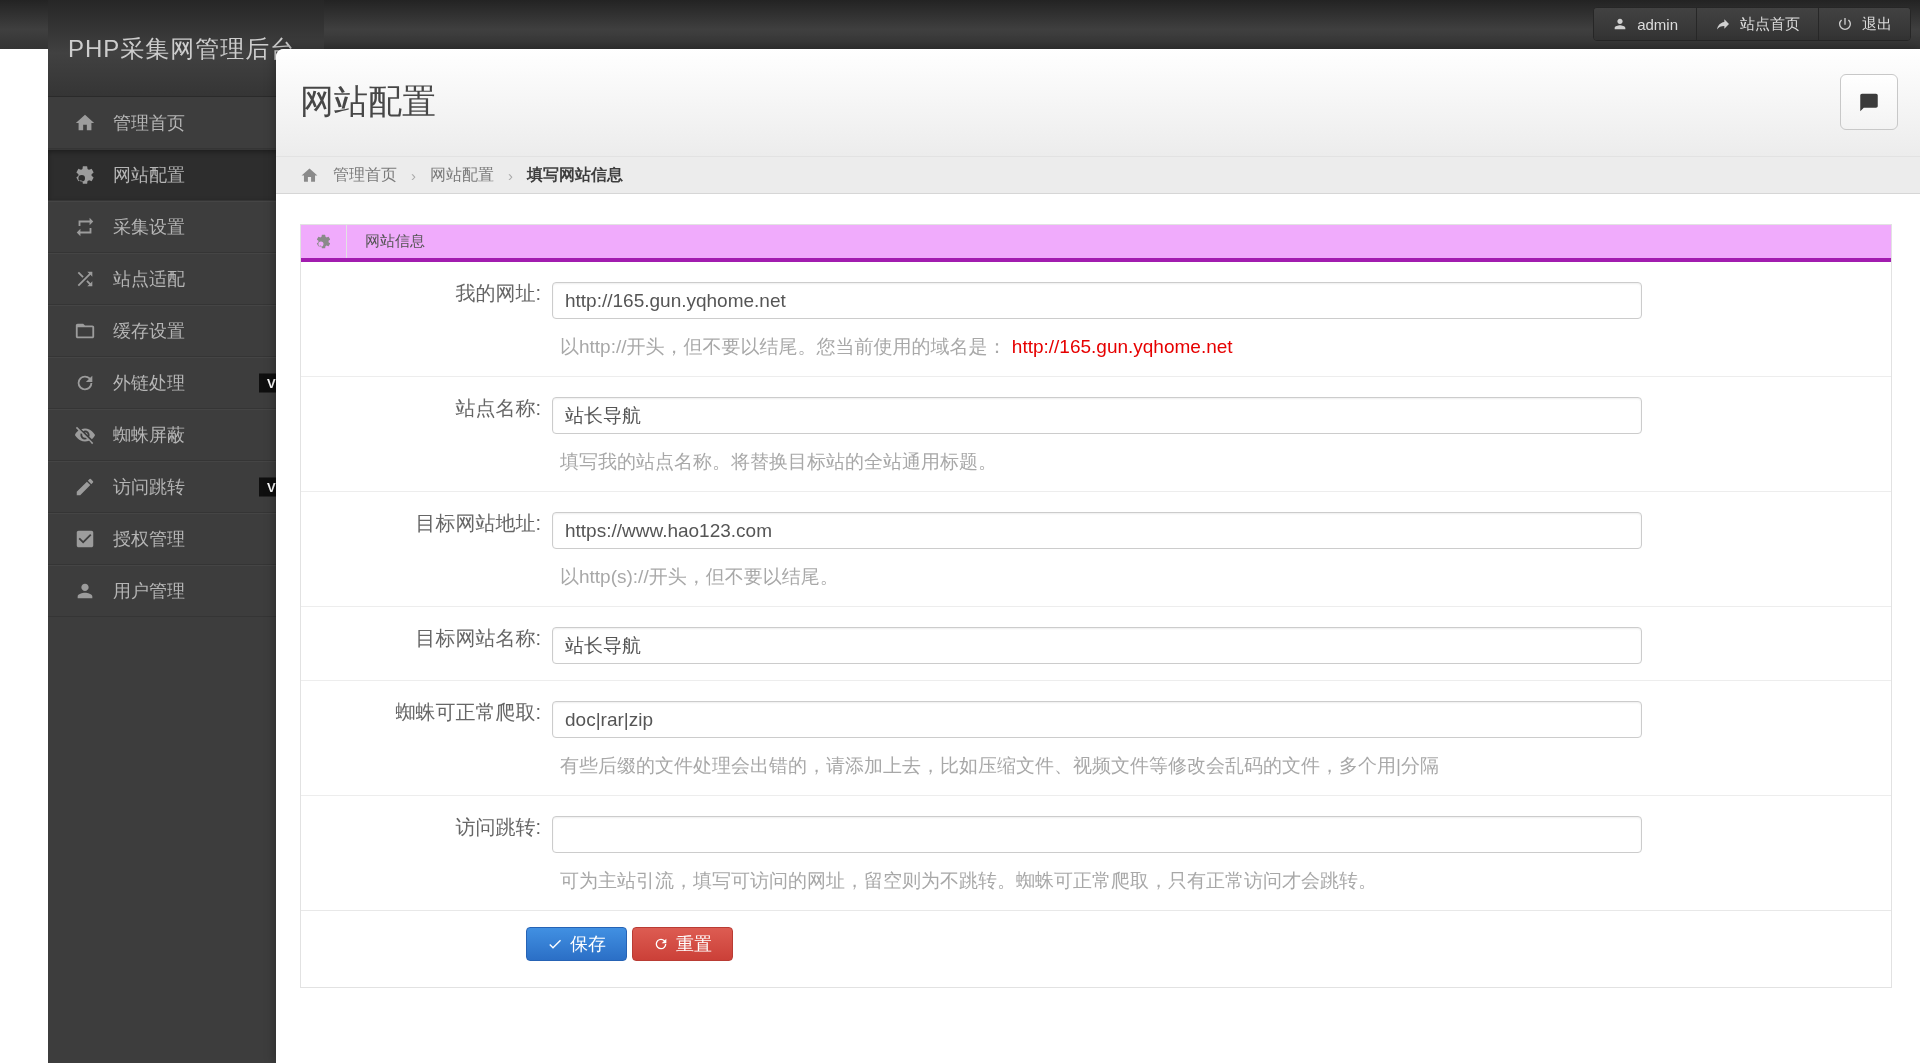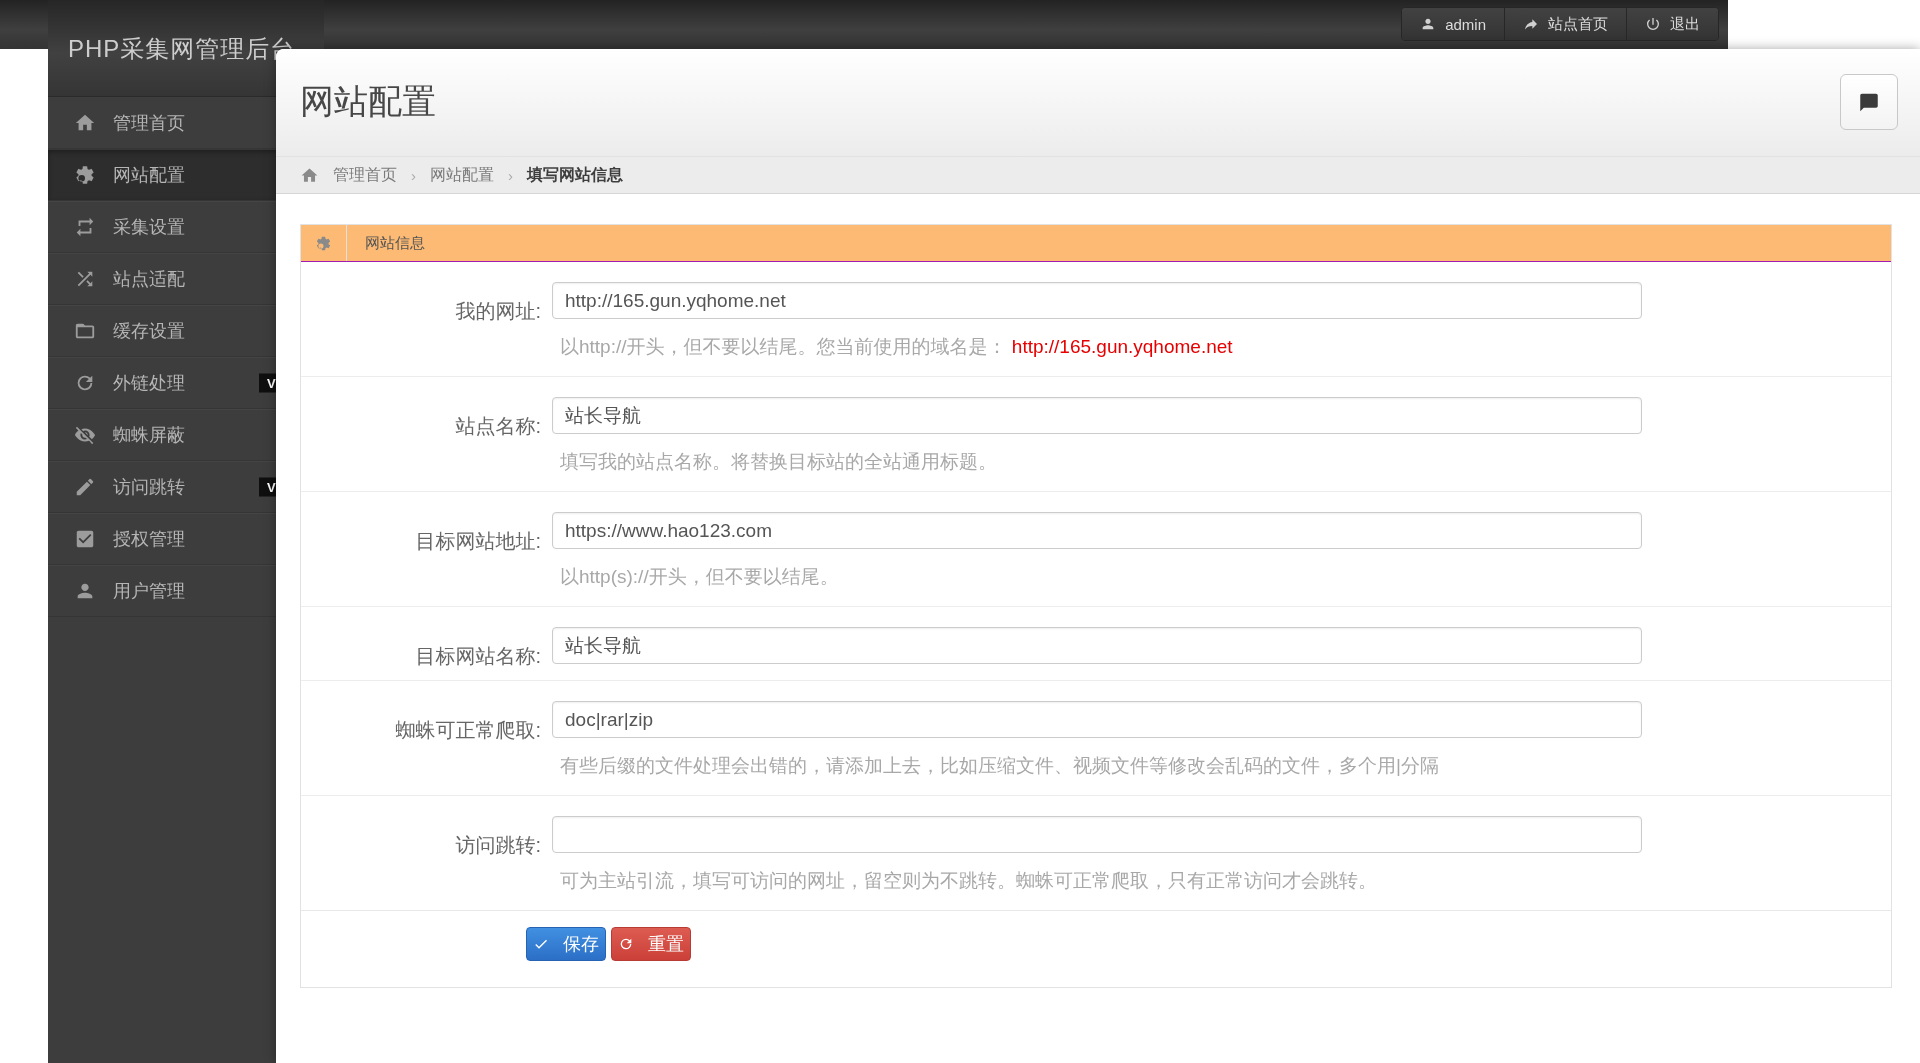--- a/index.html
+++ b/index.html
@@ -5,21 +5,21 @@
   * { margin:0; padding:0; box-sizing:border-box; }
   html,body { width:1920px; height:1063px; }
   body {
     font-family:"Liberation Sans","DejaVu Sans",sans-serif;
     background:#ffffff; position:relative; overflow:hidden;
   }
   svg { display:block; width:100%; height:100%; fill:currentColor; }
 
   
   .topbar {
-    position:absolute; top:0; left:0; width:1728px; height:49px;
+    position:absolute; top:0; left:0; width:1920px; height:49px;
     background:linear-gradient(#232323,#3f3f3f 60%,#343434);
     z-index:1;
   }
   .topbar-actions {
     position:absolute; right:9px; top:7px; height:34px; display:flex;
     background:#3a3a3a; border:1px solid #262626; border-radius:4px; overflow:hidden;
   }
   .tb-btn {
     display:flex; align-items:center; gap:9px; padding:0 18px;
     color:#dcdcdc; font-size:15px; cursor:pointer; background:linear-gradient(#424242,#333333);
@@ -83,45 +83,45 @@
   }
   .crumb-home-icon { width:19px; height:19px; color:#8a8a8a; }
   .crumb-link { cursor:pointer; }
   .crumb-sep { color:#ababab; font-size:15px; }
   .crumb-current { font-weight:bold; color:#3e3e3e; }
 
   .content-body { padding:30px 28px 0 24px; }
 
   
   .panel { border:1px solid #e2e2e2; background:#ffffff; }
-  .panel-head { height:37px; background:#fdba74; border-bottom:1px solid #a21caf; display:flex; align-items:stretch; }
+  .panel-head { height:37px; background:#f0abfc; border-bottom:4px solid #a21caf; display:flex; align-items:stretch; }
   .panel-gear-cell {
     width:46px; border-right:1px solid #e2e2e2; display:flex;
     align-items:center; justify-content:center; color:#8a8a8a; cursor:pointer;
   }
   .panel-gear-cell .gear { width:17px; height:17px; }
   .panel-title { display:flex; align-items:center; padding-left:18px; font-size:15px; color:#555555; }
 
   .form-row { position:relative; padding:20px 0 16px 0; }
   .form-row + .form-row { border-top:1px solid #ededed; }
-  .row-label { position:absolute; left:0; top:36px; width:240px; text-align:right; font-size:20px; color:#666666; }
+  .row-label { position:absolute; left:0; top:18px; width:240px; text-align:right; font-size:20px; color:#666666; }
   .row-field { margin-left:251px; }
   .text-input {
     width:1090px; height:37px; border:1px solid #cccccc; border-radius:4px;
     padding:0 12px; font-size:19px; color:#555555; background:#ffffff;
     box-shadow:inset 0 1px 2px rgba(0,0,0,.07); font-family:inherit; outline:none;
   }
   .help { margin:15px 0 0 8px; font-size:19px; color:#a8a8a8; }
   .note-line { margin:7px 0 0 8px; font-size:19px; color:#a8a8a8; }
   .red-link { color:#e60000; cursor:pointer; }
   .blue-link { color:#3232d8; cursor:pointer; }
 
   .panel-footer { border-top:1px solid #e8e8e8; padding:16px 0 26px 225px; display:flex; gap:5px; }
   .btn {
-    display:inline-flex; align-items:center; gap:14px; height:34px; padding:0 6px;
+    display:inline-flex; align-items:center; gap:7px; height:34px; padding:0 20px;
     border-radius:4px; color:#ffffff; font-size:18px; cursor:pointer; border:1px solid;
     font-family:inherit;
   }
   .btn-icon { width:16px; height:16px; color:#ffffff; flex:none; }
   .btn-save { background:linear-gradient(#4190e2,#2b6fc6); border-color:#2663b5; }
   .btn-reset { background:linear-gradient(#dd5c52,#cb4038); border-color:#b93c34; }
 </style>
 </head>
 <body>
 

